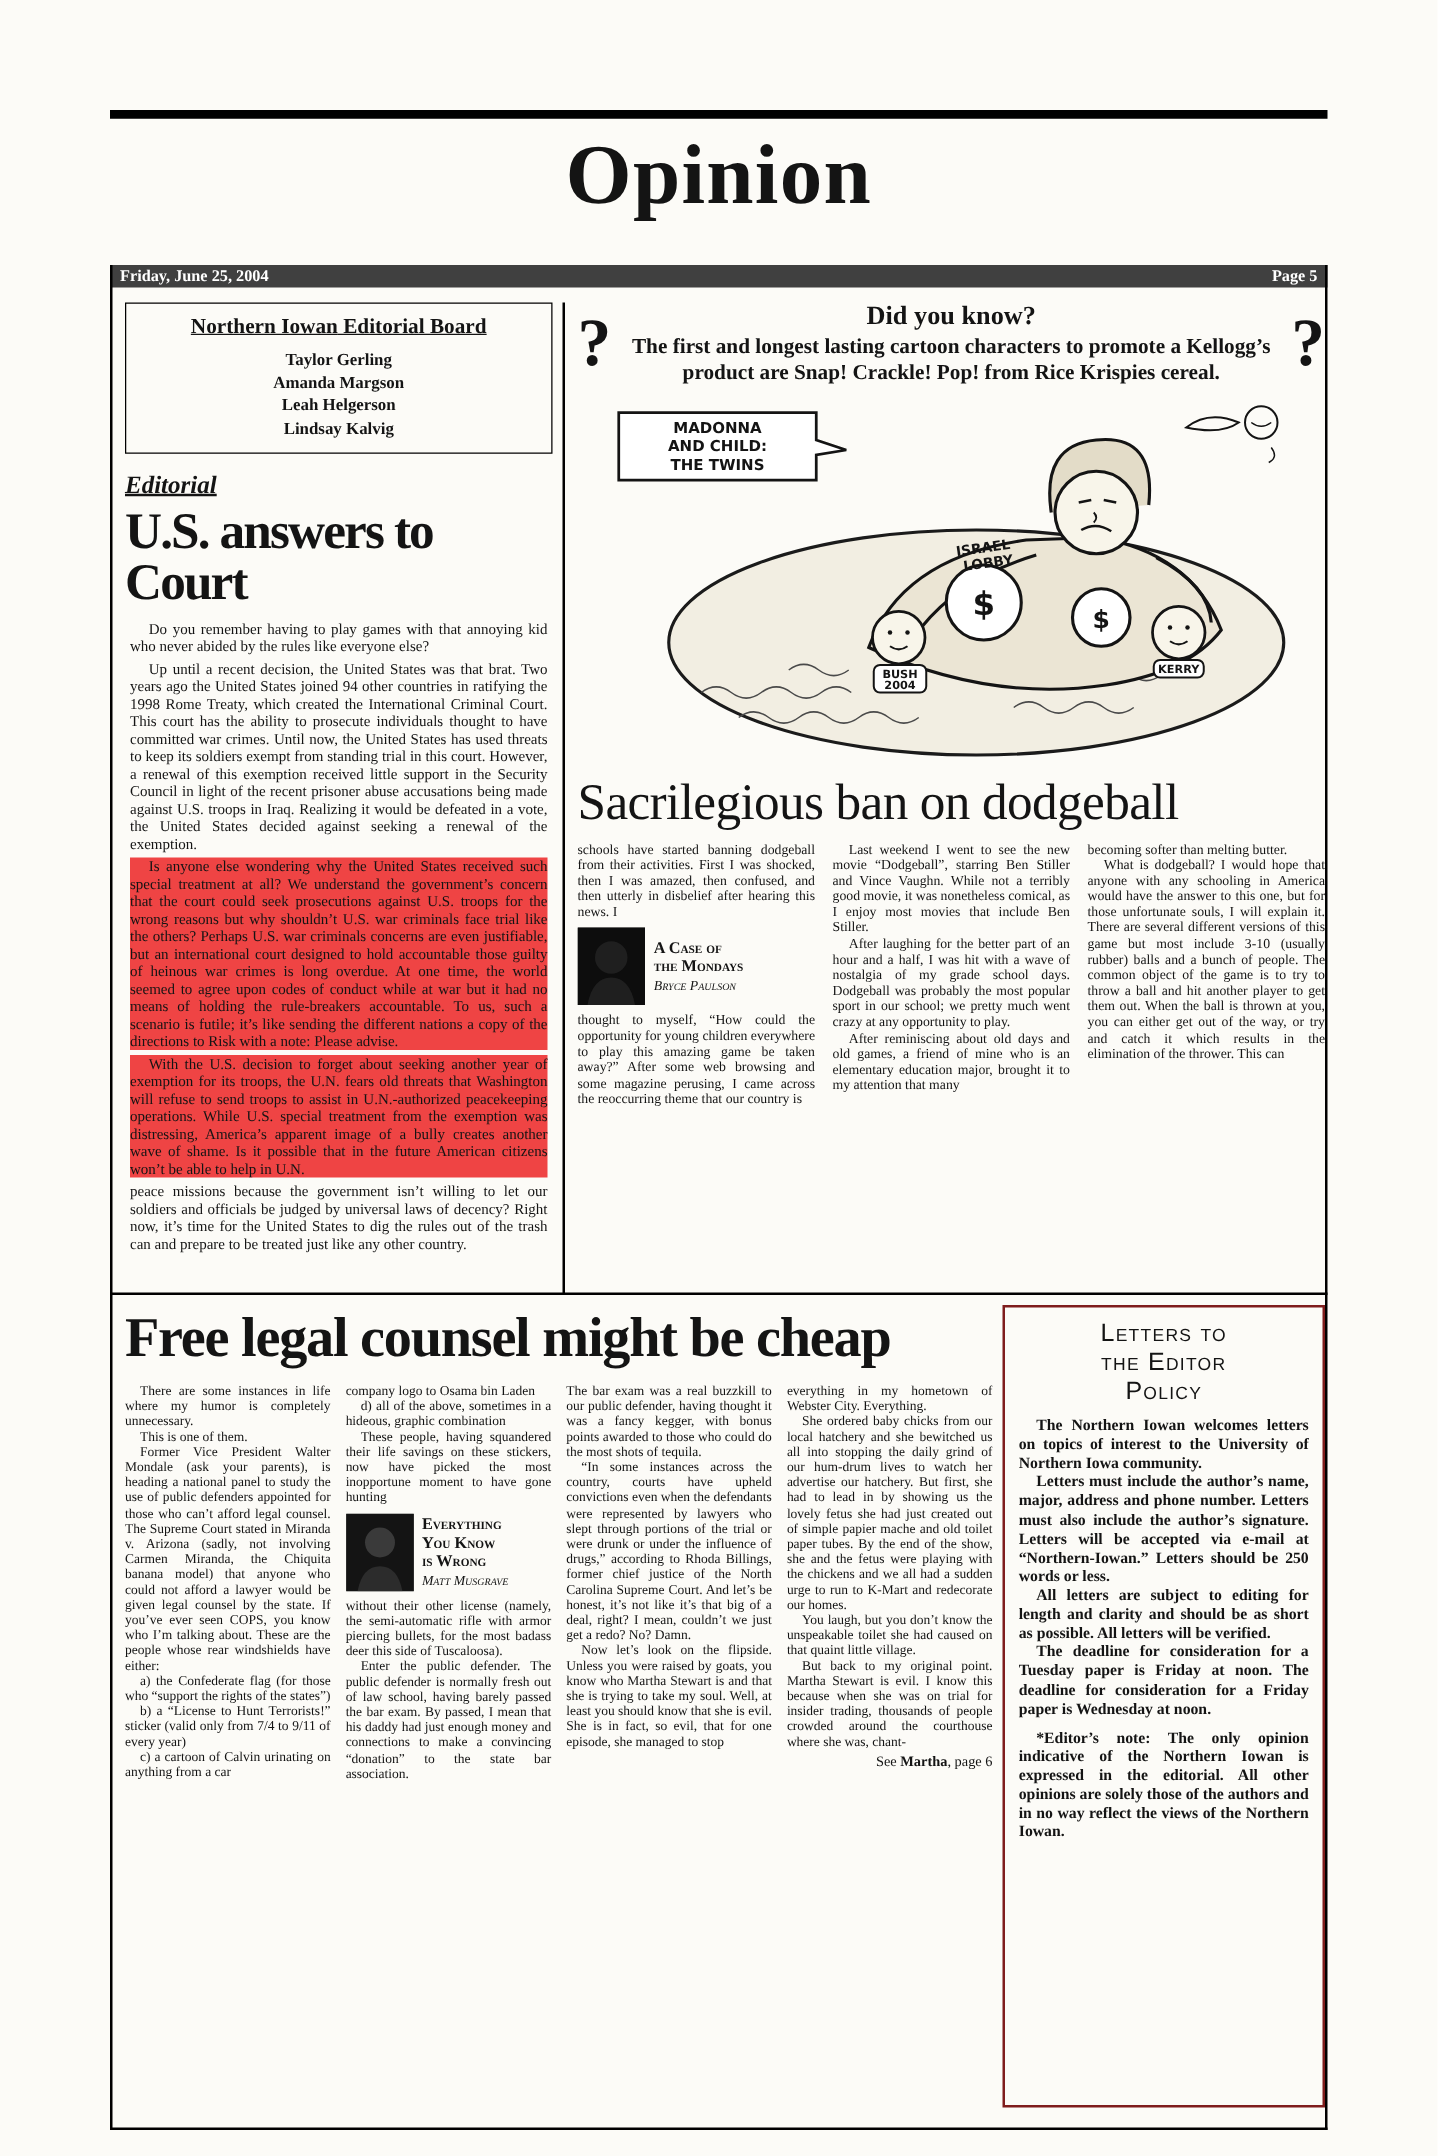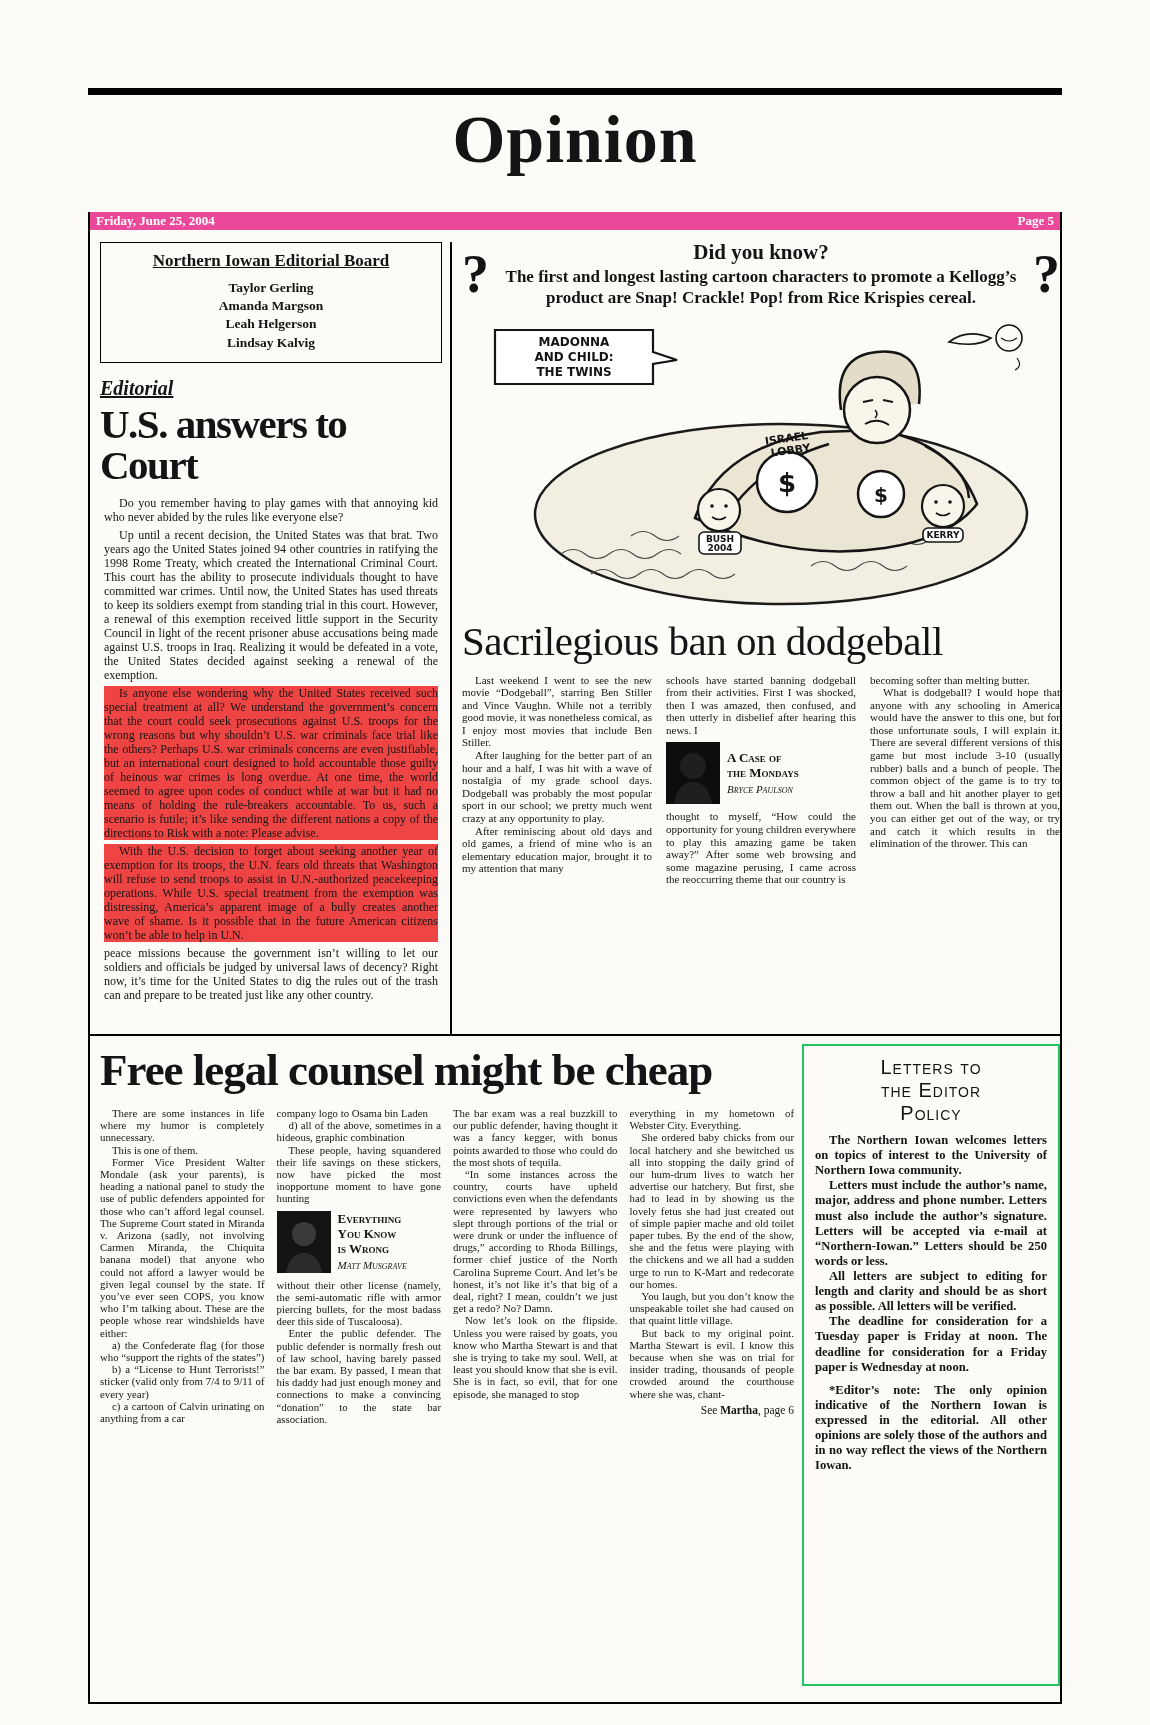--- a/index.html
+++ b/index.html
@@ -2,21 +2,21 @@
 <html><head>
 <meta charset="utf-8">
 <style>
   html,body{margin:0;padding:0;background:#ffffff;}
   .page{position:relative;width:1150px;height:1725px;background:#fcfbf7;font-family:"Liberation Serif",serif;color:#141414;overflow:hidden;}
   .abs{position:absolute;}
 
   
   .bar-top{left:88px;top:88px;width:974px;height:7px;background:#000;}
   .masthead{left:0;top:100px;width:100%;text-align:center;font-size:68px;font-weight:bold;letter-spacing:1px;}
-  .datebar{left:88px;top:212px;width:974px;height:18px;background:#ec4899;color:#fff;display:flex;justify-content:space-between;align-items:center;padding:0 8px;box-sizing:border-box;font-size:13px;font-weight:bold;}
+  .datebar{left:88px;top:212px;width:974px;height:18px;background:#404040;color:#fff;display:flex;justify-content:space-between;align-items:center;padding:0 8px;box-sizing:border-box;font-size:13px;font-weight:bold;}
   .frame{left:88px;top:212px;width:974px;height:1492px;border-left:2px solid #000;border-right:2px solid #000;border-bottom:2px solid #000;box-sizing:border-box;pointer-events:none;}
 
   
   .ed-col{left:100px;top:242px;width:342px;}
   .board-box{border:1.5px solid #000;padding:8px 10px 10px;text-align:center;}
   .board-title{font-size:17px;font-weight:bold;text-decoration:underline;}
   .board-title .it{}
   .board-members{margin-top:8px;font-size:13.5px;font-weight:bold;line-height:1.35;}
   .kicker{margin-top:14px;font-size:20px;font-weight:bold;font-style:italic;text-decoration:underline;}
   .ed-headline{margin-top:4px;font-size:41px;font-weight:bold;letter-spacing:-1.5px;line-height:1.0;}
@@ -50,21 +50,21 @@
 
   
   .legal{left:100px;top:1048px;width:694px;}
   .legal-headline{font-size:45px;font-weight:bold;letter-spacing:-1px;line-height:1.0;}
   .legal-cols{display:flex;gap:12px;margin-top:14px;height:418px;overflow:hidden;}
   .lcol{flex:1;font-size:10.8px;line-height:12.2px;}
   .lcol p{margin:0;text-indent:12px;text-align:justify;}
   .legal-jump{text-align:right;font-size:11.5px;margin-top:4px;}
 
   
-  .letters{left:802px;top:1044px;width:258px;height:642px;border:2px solid #22c55e;box-sizing:border-box;padding:10px 11px;}
+  .letters{left:802px;top:1044px;width:258px;height:642px;border:2px solid #7f1d1d;box-sizing:border-box;padding:10px 11px;}
   .letters-head{text-align:center;font-family:"Liberation Sans",sans-serif;font-variant:small-caps;font-size:20px;line-height:1.15;letter-spacing:1px;}
   .letters-body{margin-top:8px;font-size:12.6px;font-weight:bold;line-height:1.2;}
   .letters-body p{margin:0;text-indent:14px;text-align:justify;}
   .letters-body p.note{margin-top:8px;}
 
   svg text{font-family:"DejaVu Sans",sans-serif;}
 </style>
 </head>
 <body>
 
@@ -171,40 +171,40 @@
         <path d="M468,28 q18,-14 42,-4 q-14,10 -42,4 z" fill="none" stroke="#141414" stroke-width="1.6"></path>
         <circle cx="528" cy="24" r="13" fill="none" stroke="#141414" stroke-width="1.6"></circle>
         <path d="M520,24 q8,6 16,0" fill="none" stroke="#141414" stroke-width="1.2"></path>
         <path d="M536,44 q6,8 -2,12" fill="none" stroke="#141414" stroke-width="1.2"></path>
       </svg>
     </div>
 
     <div class="dball-headline">Sacrilegious ban on dodgeball</div>
 
     <div class="dball-cols">
-      <div class="ncol">
-        <p>Last weekend I went to see the new movie “Dodgeball”, starring Ben Stiller and Vince Vaughn. While not a terribly good movie, it was nonetheless comical, as I enjoy most movies that include Ben Stiller.</p>
-        <p>After laughing for the better part of an hour and a half, I was hit with a wave of nostalgia of my grade school days. Dodgeball was probably the most popular sport in our school; we pretty much went crazy at any opportunity to play.</p>
-        <p>After reminiscing about old days and old games, a friend of mine who is an elementary education major, brought it to my attention that many</p>
-      </div>
       <div class="ncol">
         <p class="noindent">schools have started banning dodgeball from their activities. First I was shocked, then I was amazed, then confused, and then utterly in disbelief after hearing this news. I</p>
         <div class="byline">
           <svg class="photo" viewBox="0 0 54 62">
             <rect width="54" height="62" fill="#0d0d0d"></rect>
             <circle cx="27" cy="24" r="13" fill="#1f1f1f"></circle>
             <path d="M8,62 q4,-22 19,-22 q15,0 19,22 z" fill="#1f1f1f"></path>
           </svg>
           <div class="bl-text">
             <div class="bl-main">A Case of</div>
             <div class="bl-main">the Mondays</div>
             <div class="bl-author">Bryce Paulson</div>
           </div>
         </div>
         <p class="noindent">thought to myself, “How could the opportunity for young children everywhere to play this amazing game be taken away?” After some web browsing and some magazine perusing, I came across the reoccurring theme that our country is</p>
+      </div>
+      <div class="ncol">
+        <p>Last weekend I went to see the new movie “Dodgeball”, starring Ben Stiller and Vince Vaughn. While not a terribly good movie, it was nonetheless comical, as I enjoy most movies that include Ben Stiller.</p>
+        <p>After laughing for the better part of an hour and a half, I was hit with a wave of nostalgia of my grade school days. Dodgeball was probably the most popular sport in our school; we pretty much went crazy at any opportunity to play.</p>
+        <p>After reminiscing about old days and old games, a friend of mine who is an elementary education major, brought it to my attention that many</p>
       </div>
       <div class="ncol">
         <p class="noindent">becoming softer than melting butter.</p>
         <p>What is dodgeball? I would hope that anyone with any schooling in America would have the answer to this one, but for those unfortunate souls, I will explain it. There are several different versions of this game but most include 3-10 (usually rubber) balls and a bunch of people. The common object of the game is to try to throw a ball and hit another player to get them out. When the ball is thrown at you, you can either get out of the way, or try and catch it which results in the elimination of the thrower. This can</p>
       </div>
 
     </div>
   </div>
 
   <div class="abs legal">

